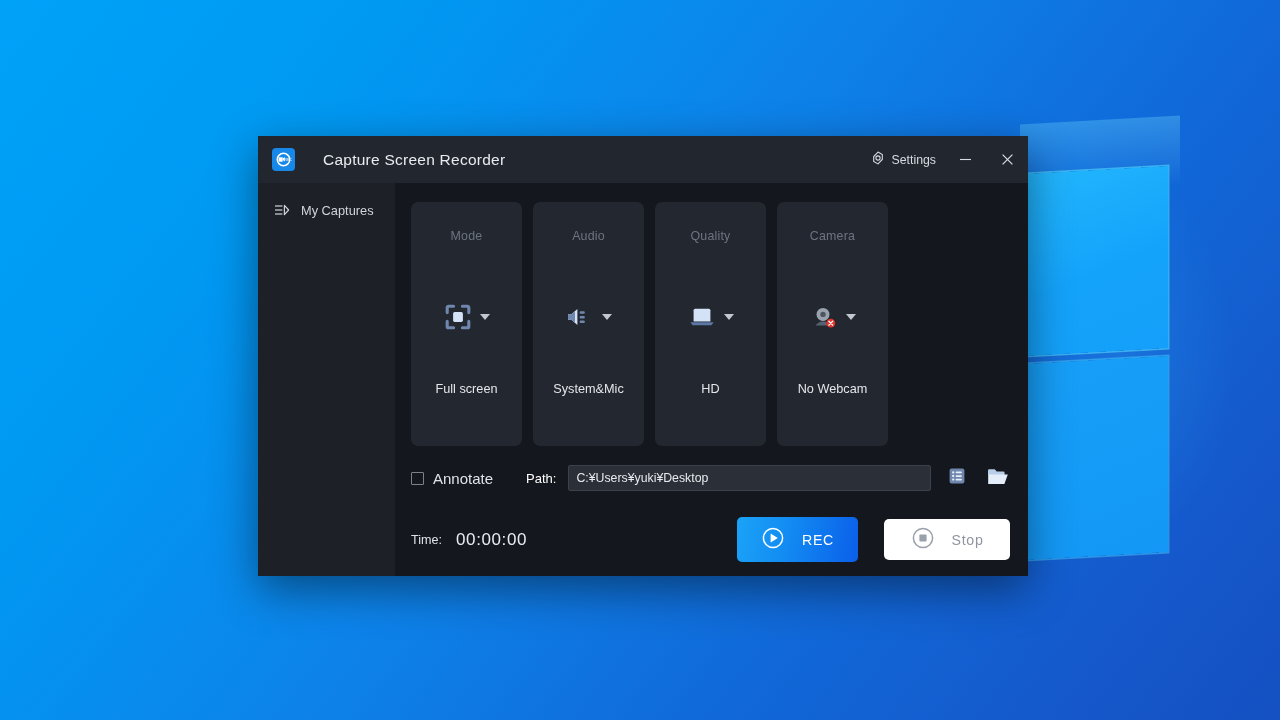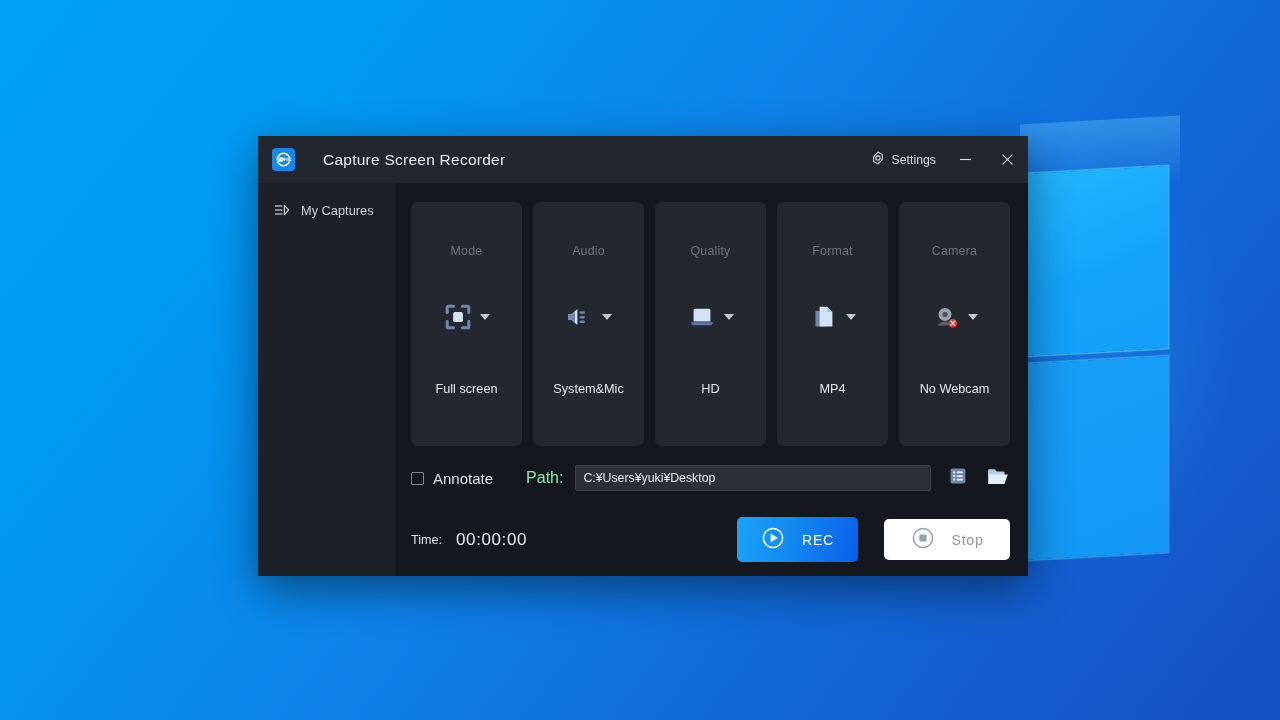--- a/index.html
+++ b/index.html
@@ -160,21 +160,21 @@
     height: 244px;
     background: #23272f;
     border-radius: 7px;
     display: flex;
     flex-direction: column;
     align-items: center;
     cursor: default;
     flex: none;
   }
   .card-title {
-    margin-top: 42px;
+    margin-top: 27px;
     font-size: 12.4px;
     color: #6d7481;
     letter-spacing: .2px;
   }
   .card-icon-row {
     position: absolute;
     top: 98px;
     left: 0; right: 0;
     height: 34px;
     display: flex;
@@ -227,21 +227,21 @@
   }
   #annotate-wrap { display: flex; align-items: center; gap: 9px; cursor: default; }
   #annotate-box {
     width: 13px; height: 13px;
     border: 1px solid #7b828d;
     background: transparent;
     border-radius: 1px;
     flex: none;
   }
   #annotate-label { font-size: 15px; color: #dfe3e8; }
-  #path-label { margin-left: 33px; font-size: 16px; color: #86efac; }
+  #path-label { margin-left: 33px; font-size: 13px; color: #ffffff; }
   #path-input {
     margin-left: 12px;
     width: 396px;
     height: 26px;
     background: #2a2f38;
     border: 1px solid #3c424c;
     border-radius: 2px;
     color: #e7eaee;
     font-family: "Liberation Sans", sans-serif;
     font-size: 12.3px;
@@ -420,34 +420,20 @@
                 <svg width="28" height="24" viewBox="0 0 28 24">
                   <path d="M5.6 5.2a1.5 1.5 0 011.5-1.5h13.8a1.5 1.5 0 011.5 1.5v11.4H5.6z" fill="#d3e2f7"></path>
                   <path d="M2.4 17.2h23.2l-2.2 3.1H4.6z" fill="#5b78a6"></path>
                 </svg>
               </span>
               <span class="caret"></span>
             </div>
             <div class="card-value">HD</div>
           </div>
 
-          <div class="option-card">
-            <div class="card-title">Format</div>
-            <div class="card-icon-row">
-              <span class="card-icon">
-                <svg width="26" height="28" viewBox="0 0 26 28">
-                  <path d="M4.4 7.8h9.4v15.6H4.4z" fill="#6f87ad"></path>
-                  <path d="M8.6 3.8h7.6l5.2 5.2v14.4H8.6z" fill="#d3e2f7"></path>
-                  <path d="M16.2 3.8l5.2 5.2h-5.2z" fill="#aac6e8"></path>
-                </svg>
-              </span>
-              <span class="caret"></span>
-            </div>
-            <div class="card-value">MP4</div>
-          </div>
 
           <div class="option-card">
             <div class="card-title">Camera</div>
             <div class="card-icon-row">
               <span class="card-icon">
                 <svg width="28" height="28" viewBox="0 0 28 28">
                   <circle cx="13" cy="11.4" r="6.5" fill="#9aa3ad"></circle>
                   <circle cx="13" cy="11.4" r="2.7" fill="#4d5660"></circle>
                   <path d="M5.6 22.6c1.3-2.6 4.1-4.2 7.4-4.2s6.1 1.6 7.4 4.2z" fill="#566271"></path>
                   <circle cx="20.8" cy="20.2" r="4.4" fill="#e0342c"></circle>

